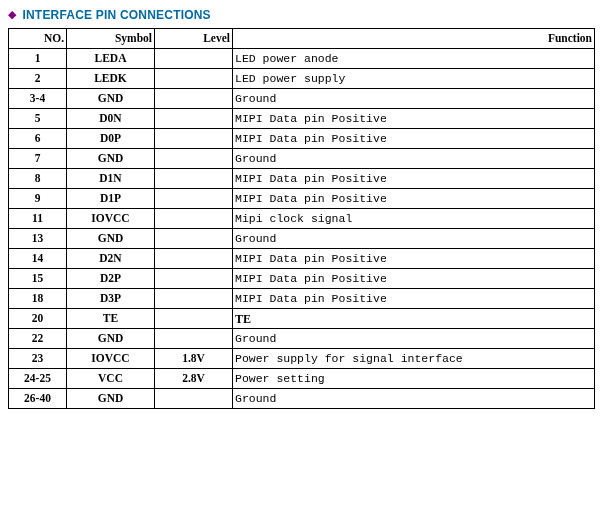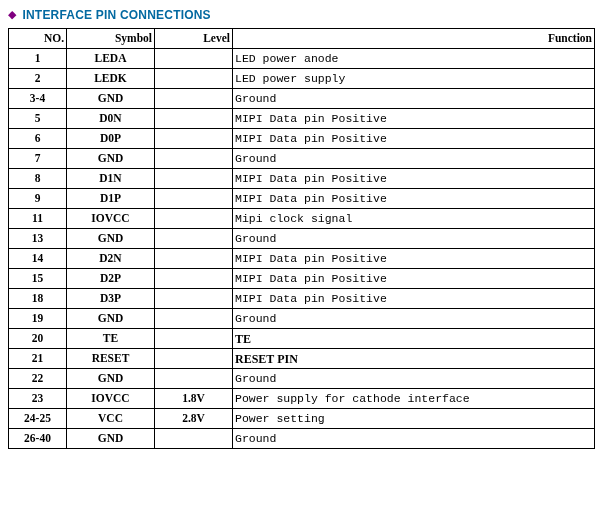--- a/index.html
+++ b/index.html
@@ -186,48 +186,36 @@
           <td class="c-level"></td>
           <td class="c-func">MIPI Data pin Positive</td>
         </tr>
         <tr>
           <td class="c-no">18</td>
           <td class="c-symbol">D3P</td>
           <td class="c-level"></td>
           <td class="c-func">MIPI Data pin Positive</td>
         </tr>
         <tr>
-          <td class="c-no">19</td>
-          <td class="c-symbol">GND</td>
-          <td class="c-level"></td>
-          <td class="c-func">Ground</td>
-        </tr>
-        <tr>
           <td class="c-no">20</td>
           <td class="c-symbol">TE</td>
           <td class="c-level"></td>
           <td class="c-func bold">TE</td>
-        </tr>
-        <tr>
-          <td class="c-no">21</td>
-          <td class="c-symbol">RESET</td>
-          <td class="c-level"></td>
-          <td class="c-func bold">RESET PIN</td>
         </tr>
         <tr>
           <td class="c-no">22</td>
           <td class="c-symbol">GND</td>
           <td class="c-level"></td>
           <td class="c-func">Ground</td>
         </tr>
         <tr>
           <td class="c-no">23</td>
           <td class="c-symbol">IOVCC</td>
           <td class="c-level">1.8V</td>
-          <td class="c-func">Power supply for cathode interface</td>
+          <td class="c-func">Power supply for signal interface</td>
         </tr>
         <tr>
           <td class="c-no">24-25</td>
           <td class="c-symbol">VCC</td>
           <td class="c-level">2.8V</td>
           <td class="c-func">Power setting</td>
         </tr>
         <tr>
           <td class="c-no">26-40</td>
           <td class="c-symbol">GND</td>

